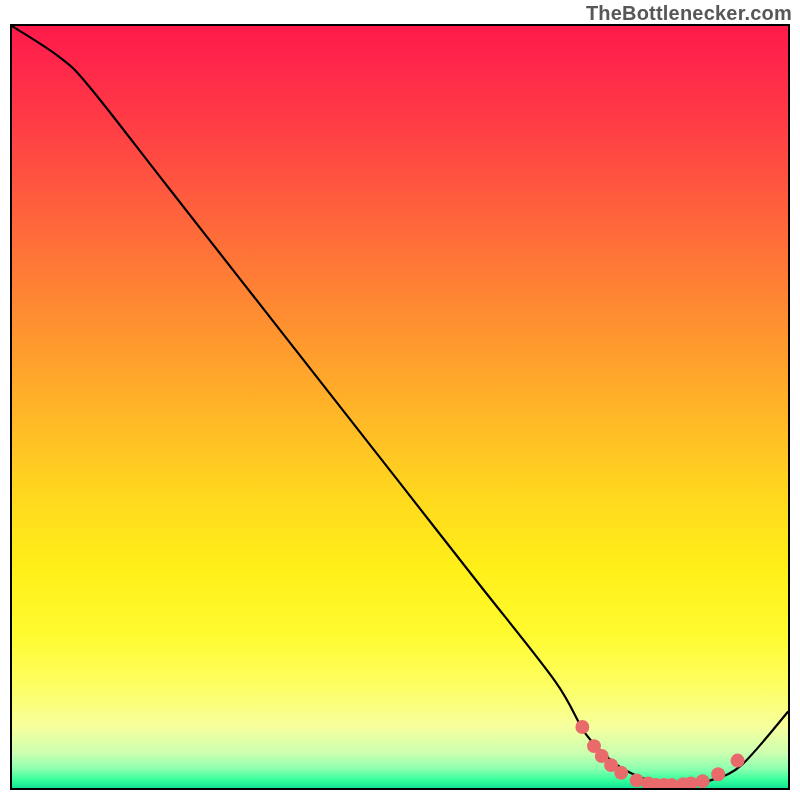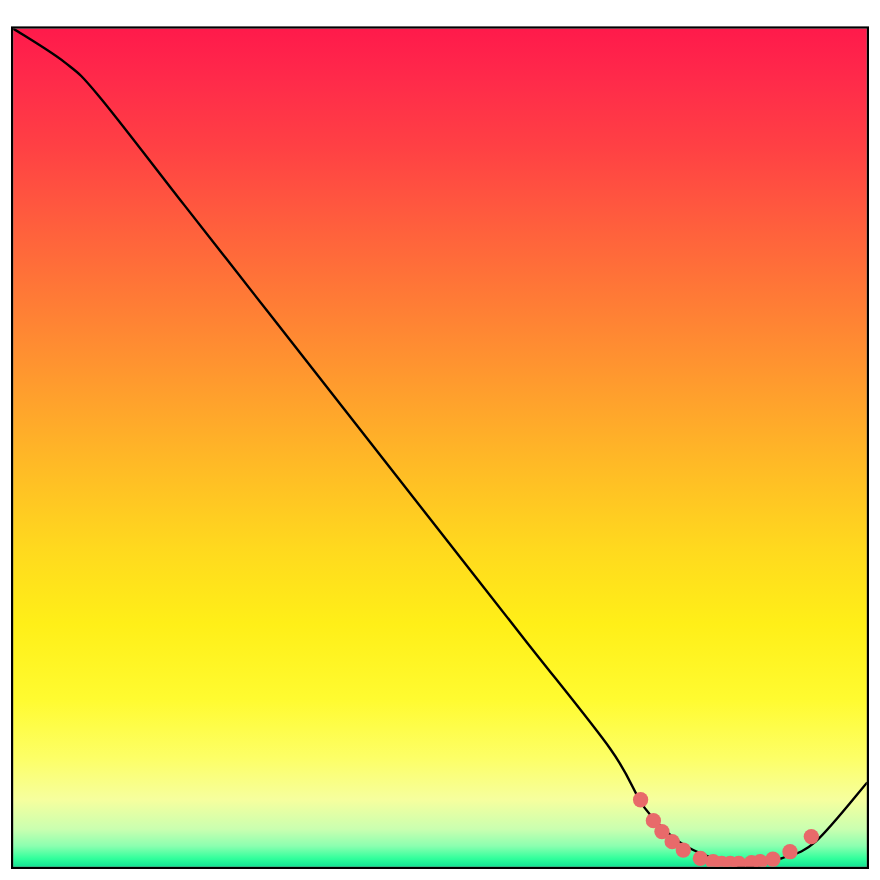--- a/index.html
+++ b/index.html
@@ -49,20 +49,21 @@
     position: absolute;
     inset: 0;
     width: 100%;
     height: 100%;
   }
 </style>
 </head>
 <body>
 
 <div class="wrap">
+  <div class="attribution">TheBottlenecker.com</div>
 
   <div class="plot">
     <svg class="curve" viewBox="0 0 780 766" preserveAspectRatio="none">
       <g>
         <path id="curvePath" fill="none" stroke="#000" stroke-width="2.2" stroke-linecap="round" stroke-linejoin="round" d="M 0.00 0.00 C 7.80 5.11, 33.80 20.43, 46.80 30.64 C 59.80 40.85, 59.80 39.58, 78.00 61.28 C 96.20 82.98, 130.00 127.67, 156.00 160.86 C 182.00 194.05, 208.00 227.25, 234.00 260.44 C 260.00 293.63, 286.00 326.83, 312.00 360.02 C 338.00 393.21, 364.00 426.41, 390.00 459.60 C 416.00 492.79, 442.00 525.99, 468.00 559.18 C 494.00 592.37, 527.80 633.23, 546.00 658.76 C 564.20 684.29, 566.80 698.34, 577.20 712.38 C 587.60 726.42, 598.00 735.36, 608.40 743.02 C 618.80 750.68, 629.20 754.51, 639.60 758.34 C 650.00 762.17, 660.40 766.00, 670.80 766.00 C 681.20 766.00, 691.60 762.17, 702.00 758.34 C 712.40 754.51, 720.20 754.51, 733.20 743.02 C 746.20 731.53, 772.20 698.34, 780.00 689.40"></path>
       </g>
       <g id="markerLayer">
           <circle cx="573.30" cy="704.72" r="7" fill="#e86a6a"></circle>
           <circle cx="585.00" cy="723.87" r="7" fill="#e86a6a"></circle>
           <circle cx="592.80" cy="733.83" r="7" fill="#e86a6a"></circle>

